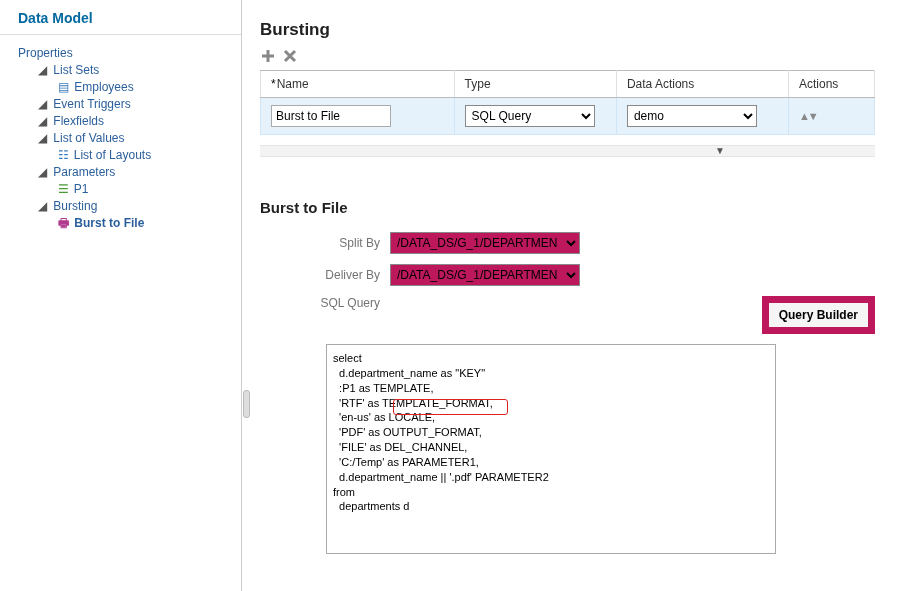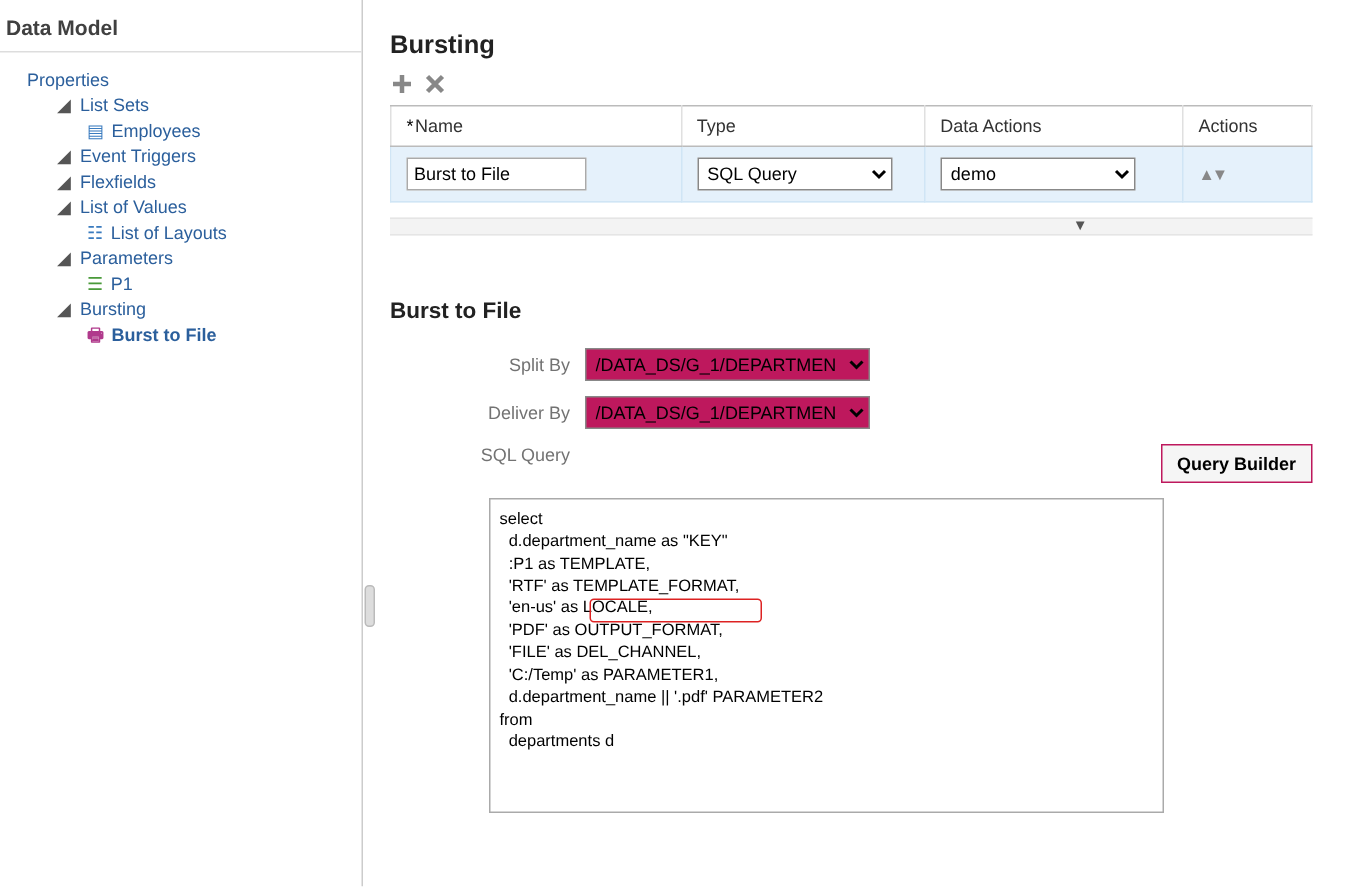--- a/index.html
+++ b/index.html
@@ -17,22 +17,22 @@
   .sidebar {
     width: 242px;
     border-right: 1px solid #ccc;
     background: #fff;
     height: 100%;
     padding: 6px 0 0 0;
   }
   .sidebar-title {
     font-size: 14px;
     font-weight: bold;
-    color: #404040;
-    padding: 4px 10px 8px 4px;
+    color: #0369a1;
+    padding: 4px 10px 8px 18px;
     border-bottom: 1px solid #ddd;
   }
   .tree { padding: 8px 0 0 18px; }
   .tree-node { margin: 3px 0; }
   .tree-link {
     color: #2b5f9c;
     cursor: pointer;
     display: inline-flex;
     align-items: center;
     gap: 5px;
@@ -129,21 +129,21 @@
     width: 190px;
     padding: 2px 2px;
     border: 1px solid #888;
     font-size: 12px;
     background: #be185d;
   }
   .sql-row { align-items: flex-start; }
   .qb-btn {
     margin-left: auto;
     padding: 5px 10px;
-    border: 1px solid #be185d;
+    border: 7px solid #be185d;
     background: #f5f5f5;
     font-size: 12px;
     font-weight: bold;
     cursor: pointer;
     border-radius: 0;
   }
   textarea.sql {
     width: 450px;
     height: 210px;
     margin-left: 66px;

